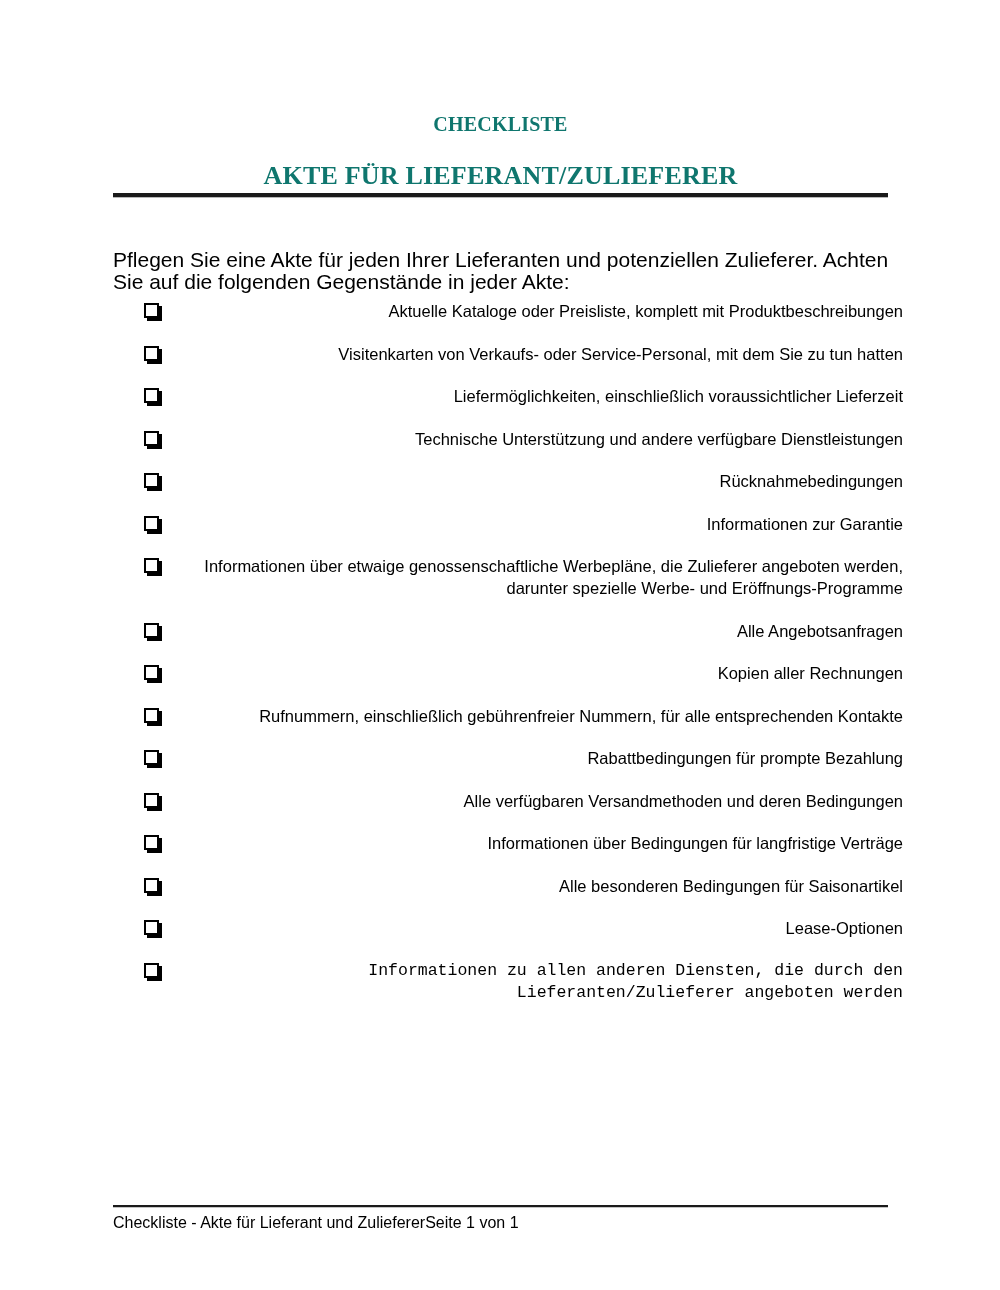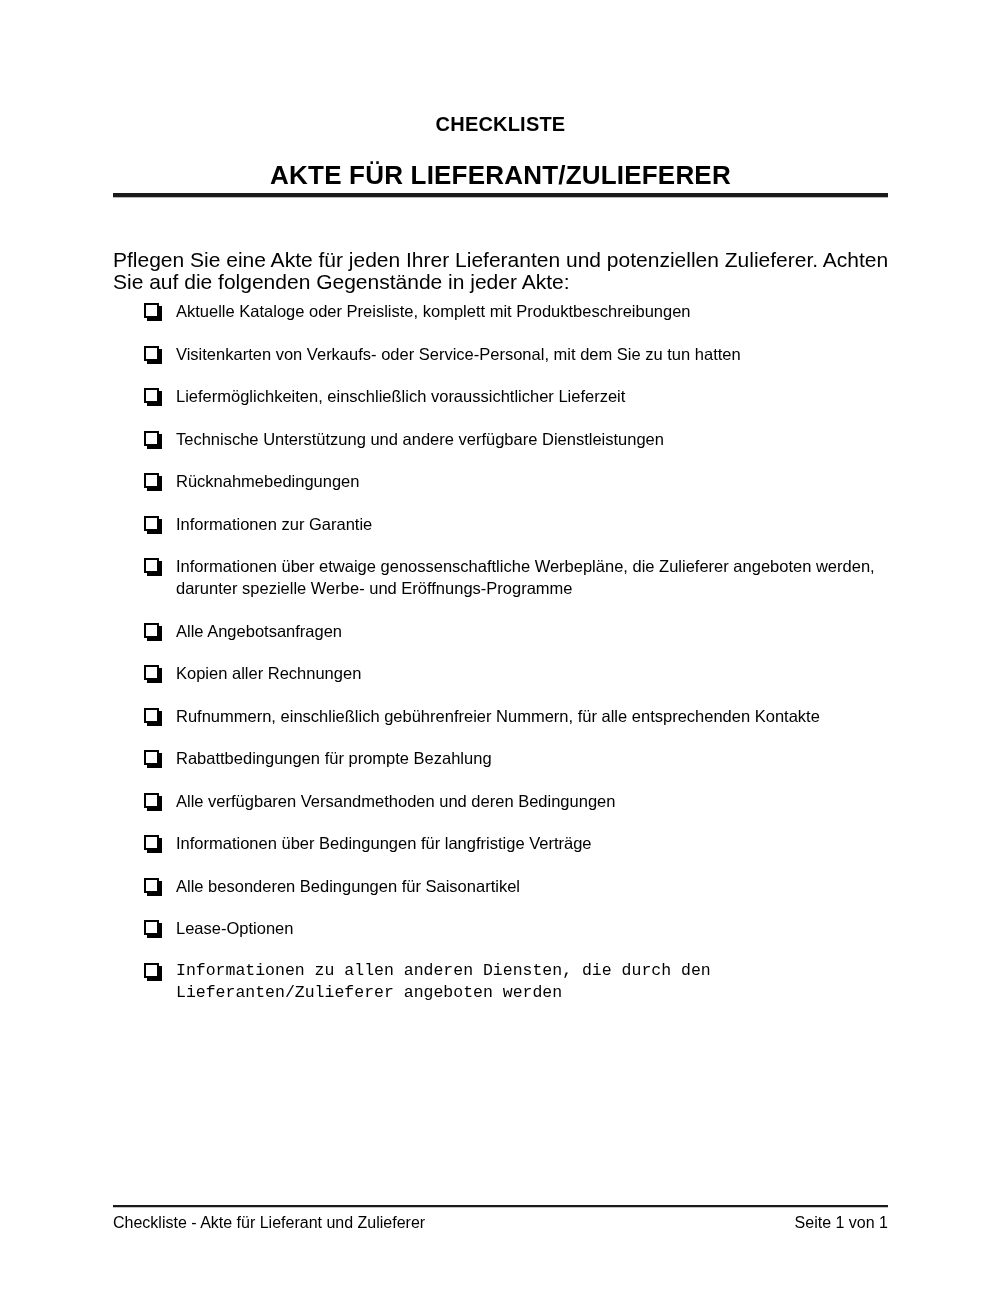--- a/index.html
+++ b/index.html
@@ -25,22 +25,23 @@
     position: absolute;
     left: 113px;
     top: 112px;
     width: 775px;
   }
 
   .title-main,
   .title-sub {
     text-align: center;
     font-weight: bold;
-    color: #000000;
+    color: #0f766e;
     letter-spacing: 0.2px;
+    font-family: Liberation Serif, serif;
   }
 
   .title-main {
     font-size: 20px;
     line-height: 24px;
   }
 
   .title-sub {
     font-size: 26px;
     line-height: 25px;
@@ -102,40 +103,41 @@
     width: 15px;
     height: 15px;
     box-sizing: border-box;
     border: 2.5px solid #000000;
     background: #ffffff;
     box-shadow: 3px 3px 0 0 #000000;
   }
 
   .item-text {
     display: block;
+    text-align: right;
   }
 
   
   .footer-rule {
     position: absolute;
     left: 113px;
     top: 1205px;
     width: 775px;
     height: 2px;
     background: #1a1a1a;
     border-bottom: 1px solid #c4c4c4;
   }
 
   .footer {
     position: absolute;
     left: 113px;
     top: 1212px;
     width: 775px;
     display: flex;
-    justify-content: space-between;
+    justify-content: flex-start;
     align-items: baseline;
     font-size: 16px;
     line-height: 22px;
     color: #000000;
   }
 
   .footer-left { text-align: left; }
   .footer-right { text-align: right; }
 </style>
 </head>

